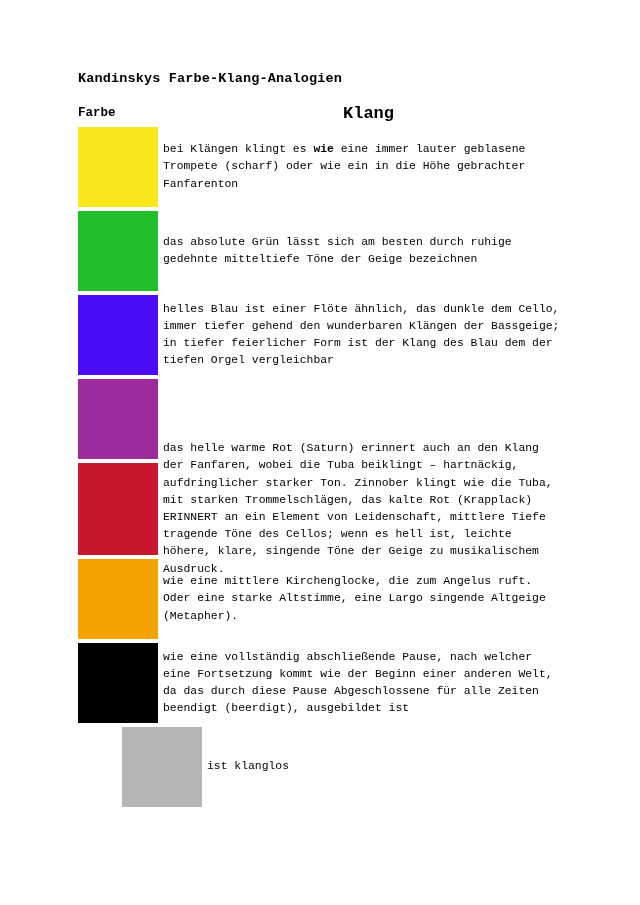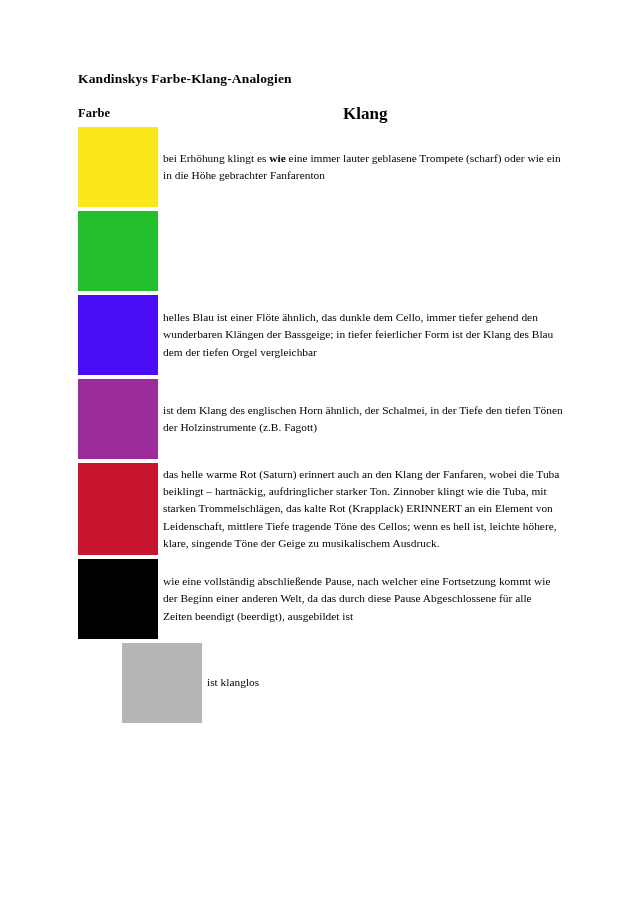--- a/index.html
+++ b/index.html
@@ -15,20 +15,21 @@
     font-family: "Liberation Serif", "DejaVu Serif", serif;
     color: #000000;
     -webkit-font-smoothing: antialiased;
   }
   .page {
     position: relative;
     width: 640px;
     height: 905px;
     background: #ffffff;
     box-sizing: border-box;
+    font-family: Liberation Mono, monospace;
   }
   .doc-title {
     position: absolute;
     left: 78px;
     top: 71px;
     font-size: 13.5px;
     font-weight: bold;
     letter-spacing: 0.15px;
     line-height: 16px;
     white-space: nowrap;
@@ -104,42 +105,48 @@
 
   <div class="col-headers">
     <div class="header-farbe">Farbe</div>
     <div class="header-klang">Klang</div>
   </div>
 
   <div class="table" id="table-body">
       <div class="row" style="height: 80px;">
         <div class="swatch" style="background: rgb(250, 231, 28);"></div>
         <div class="desc">
-          <p><span>bei Erhöhung klingt es </span><b>wie</b><span> eine immer lauter geblasene Trompete (scharf) oder wie ein in die Höhe gebrachter Fanfarenton</span></p>
+          <p><span>bei Klängen klingt es </span><b>wie</b><span> eine immer lauter geblasene Trompete (scharf) oder wie ein in die Höhe gebrachter Fanfarenton</span></p>
         </div>
       </div>
       <div class="row" style="height: 80px;">
         <div class="swatch" style="background: rgb(34, 190, 44);"></div>
+        <div class="desc">
+          <p><span>das absolute Grün lässt sich am besten durch ruhige gedehnte mitteltiefe Töne der Geige bezeichnen</span></p>
+        </div>
       </div>
       <div class="row" style="height: 80px; padding-left: 38px;">
         <div class="swatch" style="background: rgb(74, 12, 245);"></div>
         <div class="desc">
           <p><span>helles Blau ist einer Flöte ähnlich, das dunkle dem Cello, immer tiefer gehend den wunderbaren Klängen der Bassgeige; in tiefer feierlicher Form ist der Klang des Blau dem der tiefen Orgel vergleichbar</span></p>
         </div>
       </div>
       <div class="row" style="height: 80px;">
         <div class="swatch" style="background: rgb(156, 44, 156);"></div>
-        <div class="desc">
-          <p><span>ist dem Klang des englischen Horn ähnlich, der Schalmei, in der Tiefe den tiefen Tönen der Holzinstrumente (z.B. Fagott)</span></p>
-        </div>
       </div>
       <div class="row" style="height: 92px;">
         <div class="swatch" style="background: rgb(200, 22, 47);"></div>
         <div class="desc">
           <p><span>das helle warme Rot (Saturn) erinnert auch an den Klang der Fanfaren, wobei die Tuba beiklingt – hartnäckig, aufdringlicher starker Ton. Zinnober klingt wie die Tuba, mit starken Trommelschlägen, das kalte Rot (Krapplack) ERINNERT an ein Element von Leidenschaft, mittlere Tiefe tragende Töne des Cellos; wenn es hell ist, leichte höhere, klare, singende Töne der Geige zu musikalischem Ausdruck.</span></p>
+        </div>
+      </div>
+      <div class="row" style="height: 80px;">
+        <div class="swatch" style="background: rgb(245, 163, 0);"></div>
+        <div class="desc">
+          <p><span>wie eine mittlere Kirchenglocke, die zum Angelus ruft. Oder eine starke Altstimme, eine Largo singende Altgeige (Metapher).</span></p>
         </div>
       </div>
       <div class="row" style="height: 80px;">
         <div class="swatch" style="background: rgb(0, 0, 0);"></div>
         <div class="desc">
           <p><span>wie eine vollständig abschließende Pause, nach welcher eine Fortsetzung kommt wie der Beginn einer anderen Welt, da das durch diese Pause Abgeschlossene für alle Zeiten beendigt (beerdigt), ausgebildet ist</span></p>
         </div>
       </div>
       <div class="row" style="height: 80px; margin-left: 44px;">
         <div class="swatch" style="background: rgb(182, 182, 182);"></div>

